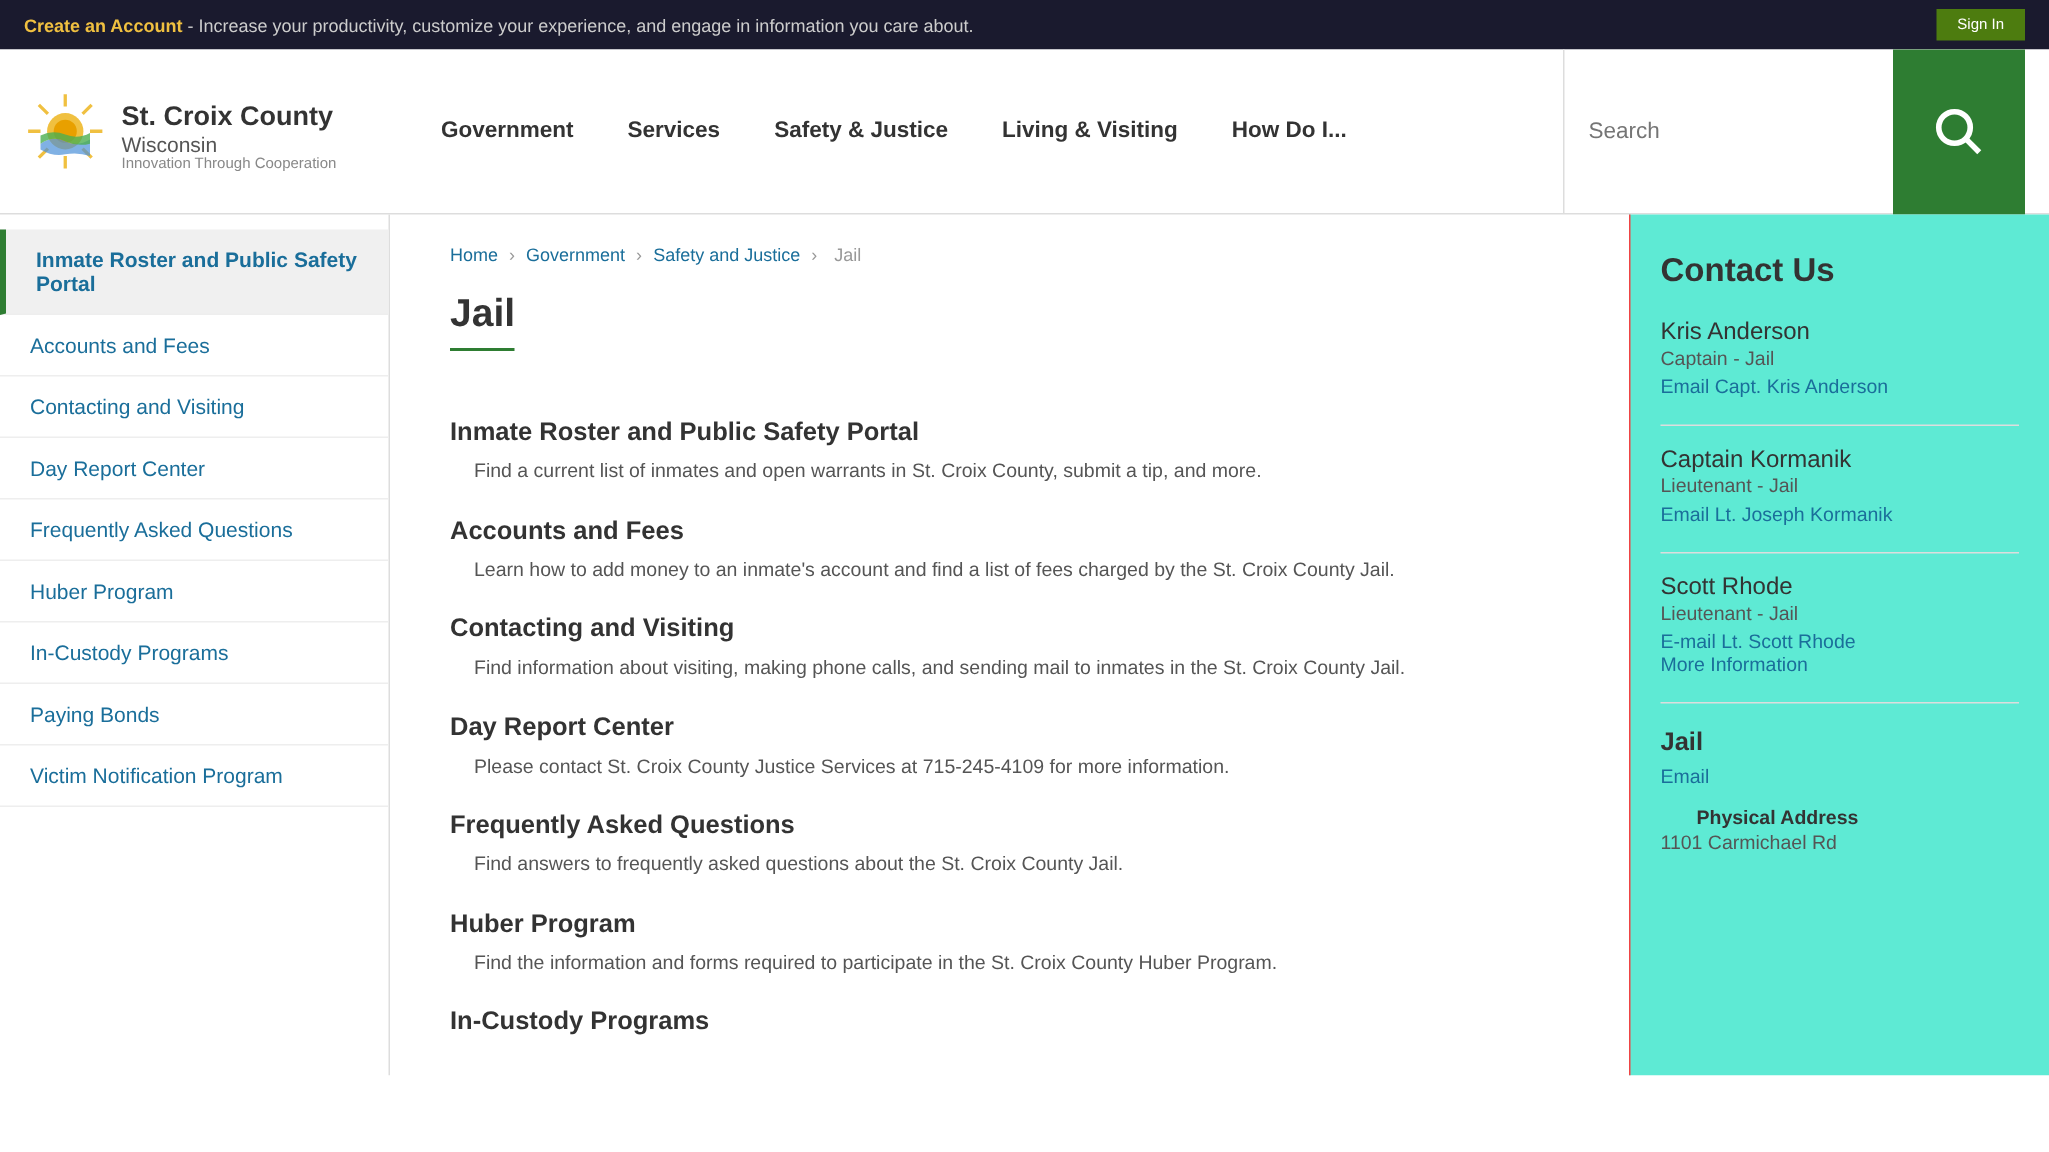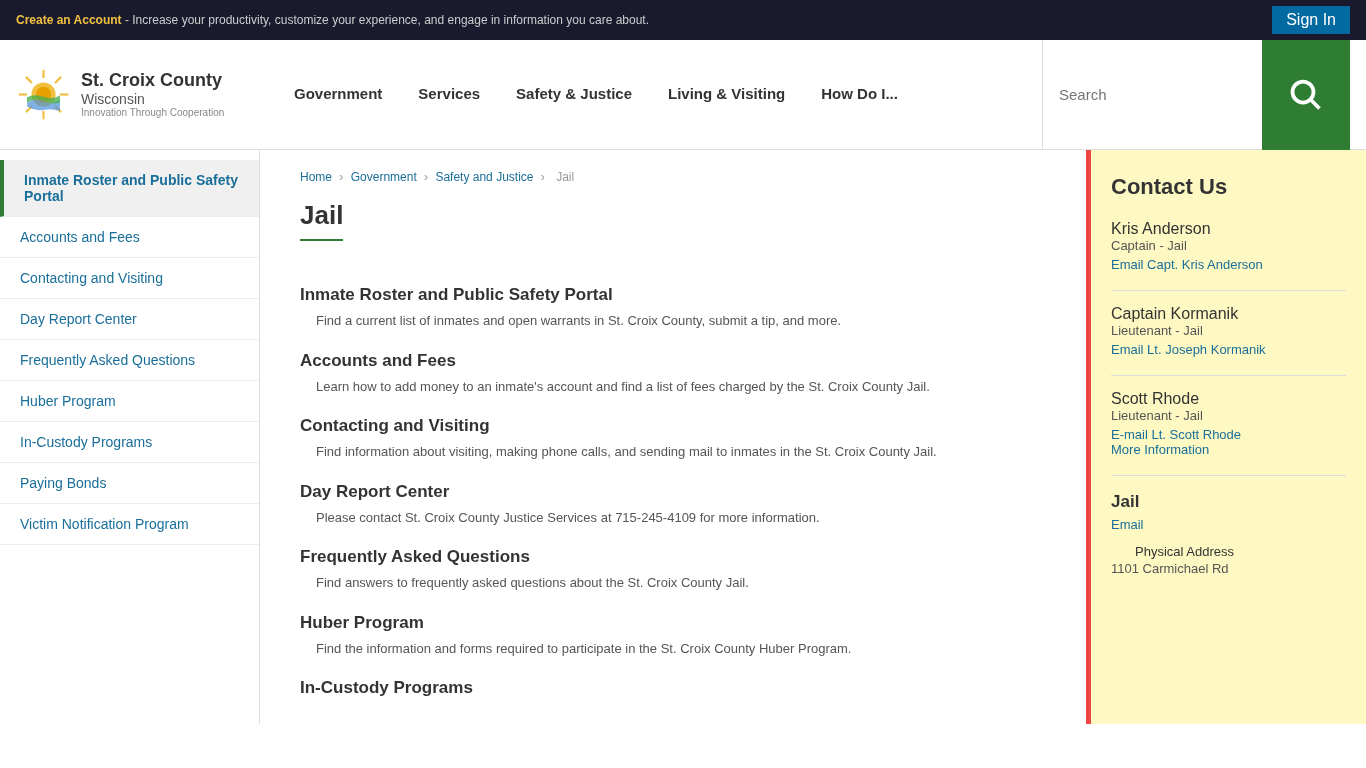--- a/index.html
+++ b/index.html
@@ -14,40 +14,40 @@
       display: flex;
       align-items: center;
       justify-content: space-between;
     }
     .top-banner a {
       color: #f0c040;
       text-decoration: none;
       font-weight: bold;
     }
     .sign-in-btn {
-      background: #0369a1;
+      background: #4d7c0f;
       color: #fff;
       border: none;
       padding: 5px 14px;
       cursor: pointer;
-      font-size: 16px;
+      font-size: 10px;
     }
 
     
     .header {
       display: flex;
       align-items: center;
       padding: 0 16px;
       background: #fff;
       border-bottom: 1px solid #ddd;
       height: 110px;
     }
     .logo-area {
       display: flex;
-      align-items: center;
+      align-items: flex-end;
       min-width: 260px;
     }
     .logo-sun {
       width: 55px;
       height: 55px;
       margin-right: 10px;
       flex-shrink: 0;
     }
 
     .nav-main {
@@ -163,22 +163,22 @@
       color: #555;
       line-height: 1.5;
       padding-left: 16px;
     }
 
     
     .right-sidebar {
       width: 280px;
       min-width: 280px;
       padding: 24px 20px;
-      background: #fef9c3;
-      border-left: 5px solid #ef4444;
+      background: #5eead4;
+      border-left: 1px solid #ef4444;
     }
     .contact-us-title {
       font-size: 22px;
       font-weight: bold;
       color: #333;
       margin-bottom: 20px;
     }
     .contact-person {
       margin-bottom: 18px;
     }
@@ -205,21 +205,21 @@
       margin: 16px 0 4px 0;
     }
     .contact-physical {
       font-size: 13px;
       color: #555;
       margin-top: 12px;
     }
     .contact-physical strong {
       display: block;
       color: #333;
-      font-weight: normal;
+      font-weight: bold;
       margin-bottom: 2px;
       padding-left: 24px;
     }
 
     hr.divider {
       border: none;
       border-top: 1px solid #ddd;
       margin: 14px 0;
     }
   </style>

